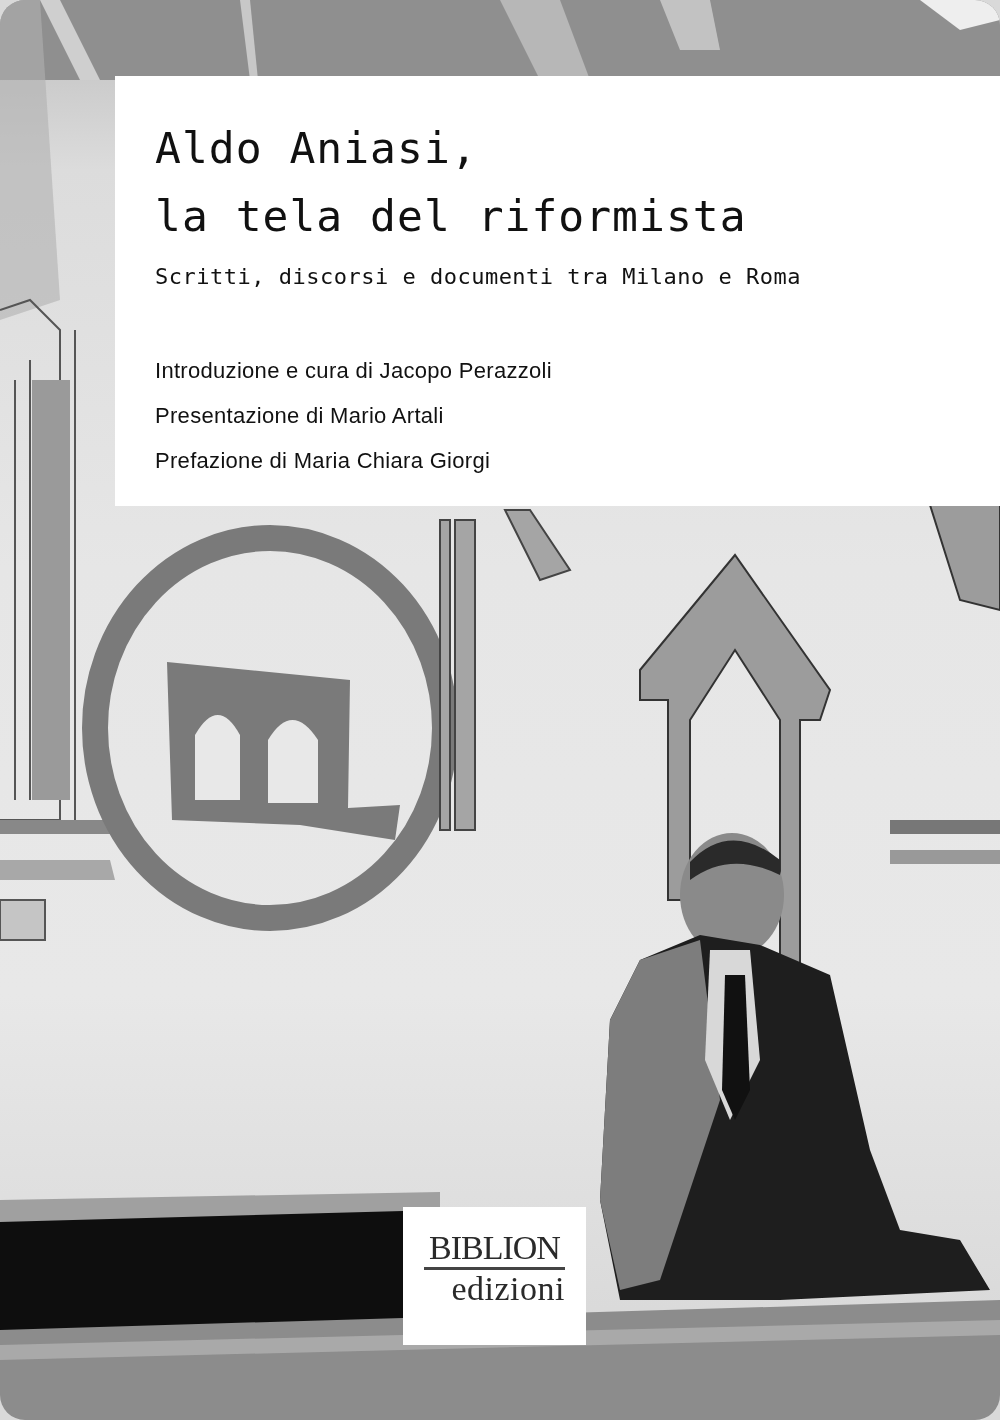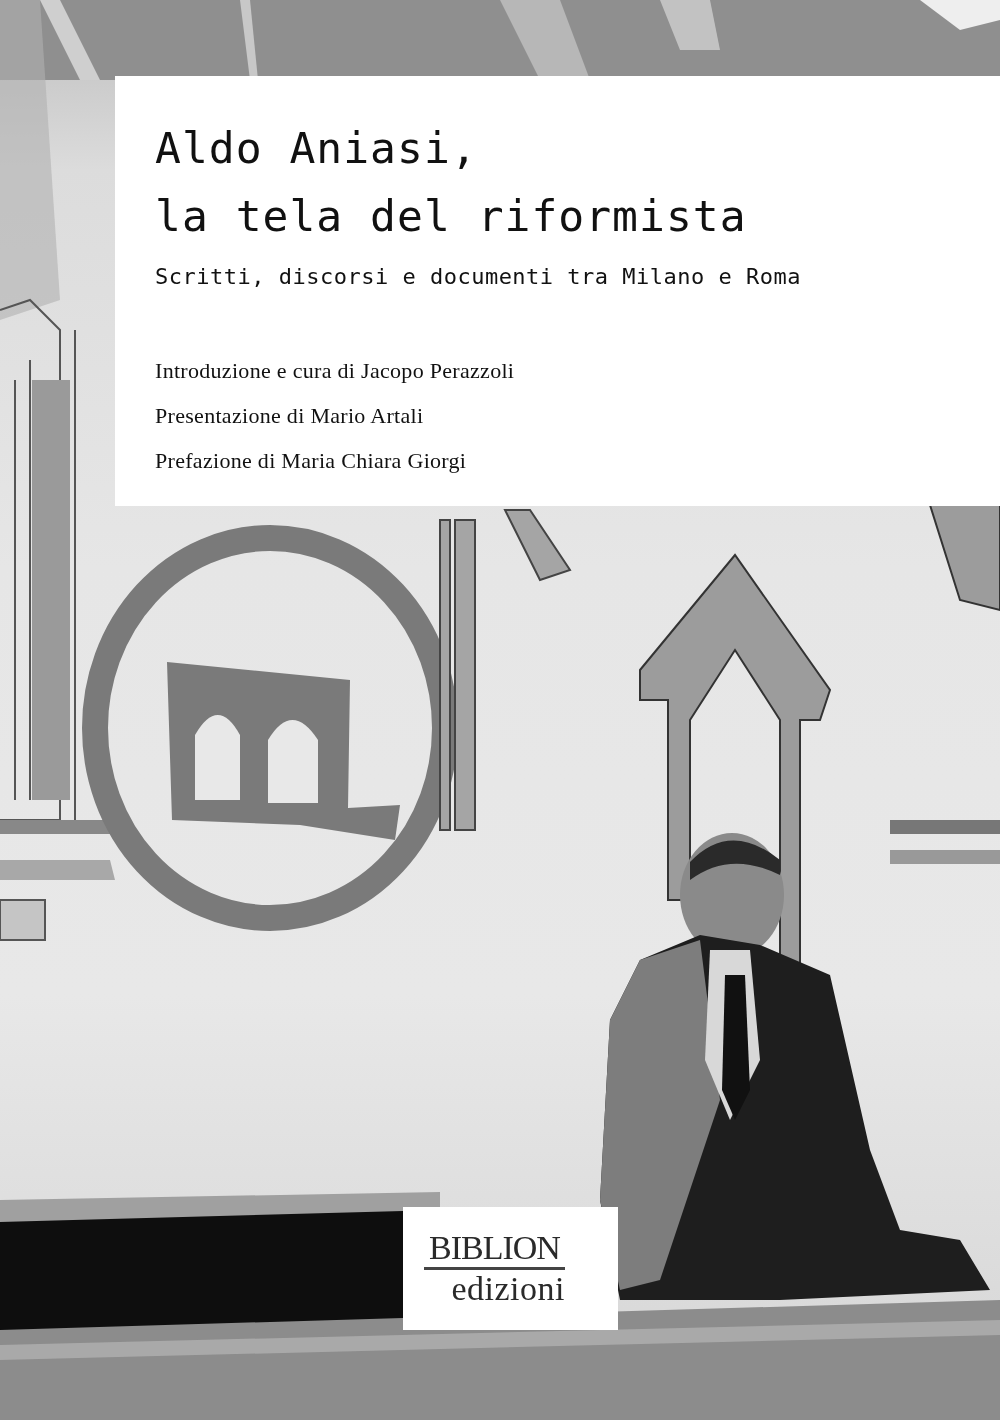--- a/index.html
+++ b/index.html
@@ -1,30 +1,30 @@
 <!DOCTYPE html>
 <html><head>
 <meta charset="utf-8">
 <style>
   html, body { margin:0; padding:0; }
   body { width:1000px; height:1420px; position:relative; overflow:hidden; background:#d9d9d9; }
   .cover { position:absolute; left:0; top:0; width:1000px; height:1420px; overflow:hidden;
-           background: linear-gradient(180deg,#bdbdbd 0%,#dcdcdc 12%,#e6e6e6 40%,#e8e8e8 70%,#d5d5d5 100%); }
+           background: linear-gradient(180deg,#bdbdbd 0%,#dcdcdc 12%,#e6e6e6 40%,#e8e8e8 70%,#d5d5d5 100%); border-radius: 25px; }
   .photo { position:absolute; left:0; top:0; width:1000px; height:1420px; }
   .title-box { position:absolute; left:115px; top:76px; width:885px; height:430px; background:#ffffff; }
   .title { position:absolute; left:40px; top:38px; margin:0; font-family:"DejaVu Sans Mono","Liberation Mono",monospace;
            font-size:43px; font-weight:normal; line-height:68px; color:#111; letter-spacing:1px; }
   .subtitle { position:absolute; left:40px; top:188px; font-family:"DejaVu Sans Mono","Liberation Mono",monospace;
               font-size:22px; color:#111; letter-spacing:0.5px; white-space:nowrap; }
-  .credits { position:absolute; left:40px; top:272px; font-family:Liberation Serif, serif;
+  .credits { position:absolute; left:40px; top:272px; font-family:Liberation Sans, sans-serif;
              font-size:22px; line-height:45px; color:#111; letter-spacing:0.3px; }
   .credits div { white-space:nowrap; }
   .circolo { position:absolute; left:8px; top:950px; font-family:"Liberation Serif","DejaVu Serif",serif; font-weight:bold;
              font-size:36px; color:#6e6e6e; letter-spacing:0.5px; white-space:nowrap; }
-  .publisher { position:absolute; left:403px; top:1207px; width:183px; height:123px; background:#fff;padding-left:32px; }
+  .publisher { position:absolute; left:403px; top:1207px; width:183px; height:138px; background:#fff; }
   .pub-name { position:absolute; left:23px; top:24px; width:137px; text-align:center; font-family:"Liberation Serif","DejaVu Serif",serif;
               font-size:34px; line-height:34px; color:#2a2a2a; letter-spacing:-1px; }
   .pub-rule { position:absolute; left:21px; top:60px; width:141px; height:3px; background:#444; }
   .pub-sub { position:absolute; left:21px; top:62px; width:141px; text-align:right; font-family:"Liberation Serif","DejaVu Serif",serif;
              font-size:34px; line-height:40px; color:#2a2a2a; letter-spacing:0.5px; }
 </style>
 </head>
 <body>
 
 <div class="cover">

